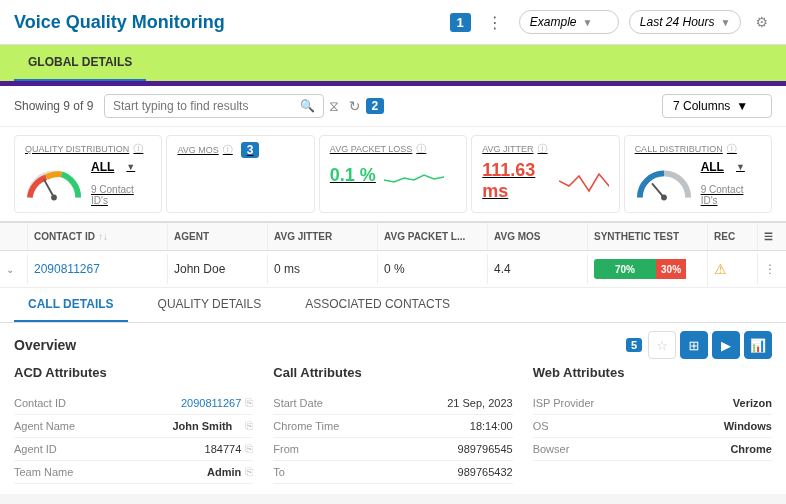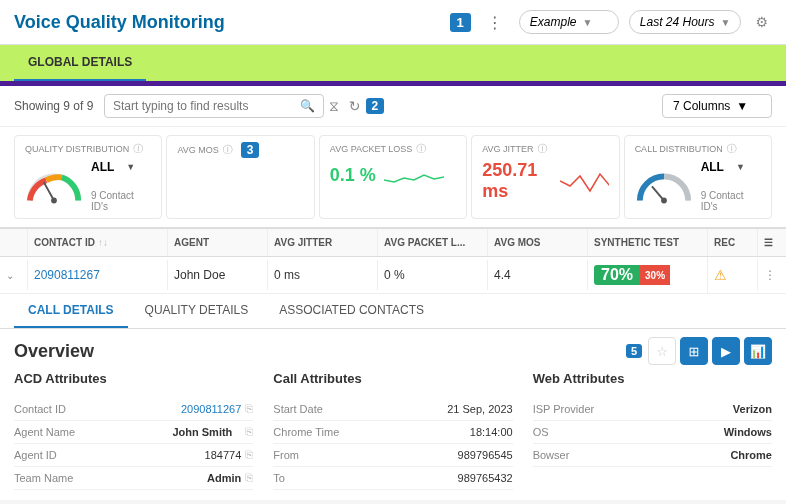--- a/index.html
+++ b/index.html
@@ -126,33 +126,34 @@
       padding: 8px 14px;
       gap: 4px;
       align-items: stretch;
     }
     .metric-card {
       flex: 1;
       border: 1px solid #e8e8e8;
       border-radius: 4px;
       padding: 6px 10px;
       background: white;
+      text-decoration: underline;
     }
     .metric-label {
       font-size: 9px;
       color: #888;
       text-transform: uppercase;
       display: flex;
       align-items: center;
       gap: 4px;
       margin-bottom: 4px;
     }
     .metric-label .info-icon { color: #bbb; font-size: 10px; }
     .metric-value { font-size: 18px; font-weight: bold; color: #222; }
-    .metric-sub { font-size: 10px; color: #888; margin-top: 16px; }
+    .metric-sub { font-size: 10px; color: #888; margin-top: 10px; }
     .metric-green { color: #2ecc71; }
     .metric-red { color: #e74c3c; }
     .gauge-svg { width: 60px; height: 35px; }
 
     .metric-card-quality { min-width: 130px; }
     .metric-card-call { min-width: 130px; }
     .all-dropdown { display: flex; align-items: center; gap: 12px; font-weight: bold; font-size: 12px; cursor: pointer; }
     .all-caret { font-size: 9px; color: #555; }
 
     
@@ -186,32 +187,32 @@
     .td {
       padding: 8px 6px;
       font-size: 12px;
       color: #333;
       border-right: 1px solid #eee;
     }
     .td-link { color: #1e7abf; }
     .expand-icon { color: #888; cursor: pointer; font-size: 10px; }
 
     .synthetic-bar { display: flex; border-radius: 3px; overflow: hidden; height: 20px; }
-    .syn-green { background: #27ae60; color: white; font-size: 16px; font-weight: bold; display: flex; align-items: center; justify-content: center; padding: 0 7px; }
+    .syn-green { background: #27ae60; color: white; font-size: 10px; font-weight: bold; display: flex; align-items: center; justify-content: center; padding: 0 21px; }
     .syn-red { background: #e74c3c; color: white; font-size: 10px; font-weight: bold; display: flex; align-items: center; justify-content: center; padding: 0 5px; }
 
     .rec-icon { color: #f39c12; font-size: 14px; }
 
     
     .detail-tabs {
       background: white;
       border-bottom: 1px solid #ddd;
       padding: 0 14px;
       display: flex;
-      gap: 3px;
+      gap: 16px;
     }
     .detail-tab {
       padding: 9px 14px;
       font-size: 12px;
       color: #555;
       cursor: pointer;
       border-bottom: 2px solid transparent;
     }
     .detail-tab.active {
       color: #1e7abf;
@@ -223,21 +224,21 @@
     .detail-content {
       background: white;
       padding: 0 14px 10px 14px;
     }
     .detail-toolbar {
       display: flex;
       justify-content: space-between;
       align-items: center;
       padding: 8px 0 6px 0;
     }
-    .overview-label { font-size: 18px; font-weight: bold; color: #333; }
+    .overview-label { font-size: 14px; font-weight: bold; color: #333; }
     .detail-icons { display: flex; gap: 4px; align-items: center; }
     .detail-icon-btn {
       width: 28px; height: 28px;
       border-radius: 4px;
       display: flex; align-items: center; justify-content: center;
       cursor: pointer;
       font-size: 13px;
     }
     .detail-icon-btn.star { background: white; border: 1px solid #ddd; color: #ccc; }
     .detail-icon-btn.blue { background: #1e7abf; color: white; border: 1px solid #1e7abf; }
@@ -353,21 +354,21 @@
       </svg>
     </div>
   </div>
 
   <div class="metric-card">
     <div class="metric-label">
       <span>AVG JITTER</span>
       <span class="info-icon">ⓘ</span>
     </div>
     <div style="display:flex;align-items:center;gap:8px;">
-      <div class="metric-value metric-red">250.71 ms</div>
+      <div class="metric-value metric-red">111.63 ms</div>
       <svg width="60" height="30">
         <polyline points="0,15 10,20 20,10 30,25 40,8 50,20 60,14" fill="none" stroke="#e74c3c" stroke-width="1.5"></polyline>
       </svg>
     </div>
   </div>
 
   <div class="metric-card metric-card-call">
     <div class="metric-label">
       <span>CALL DISTRIBUTION</span>
       <span class="info-icon">ⓘ</span>

